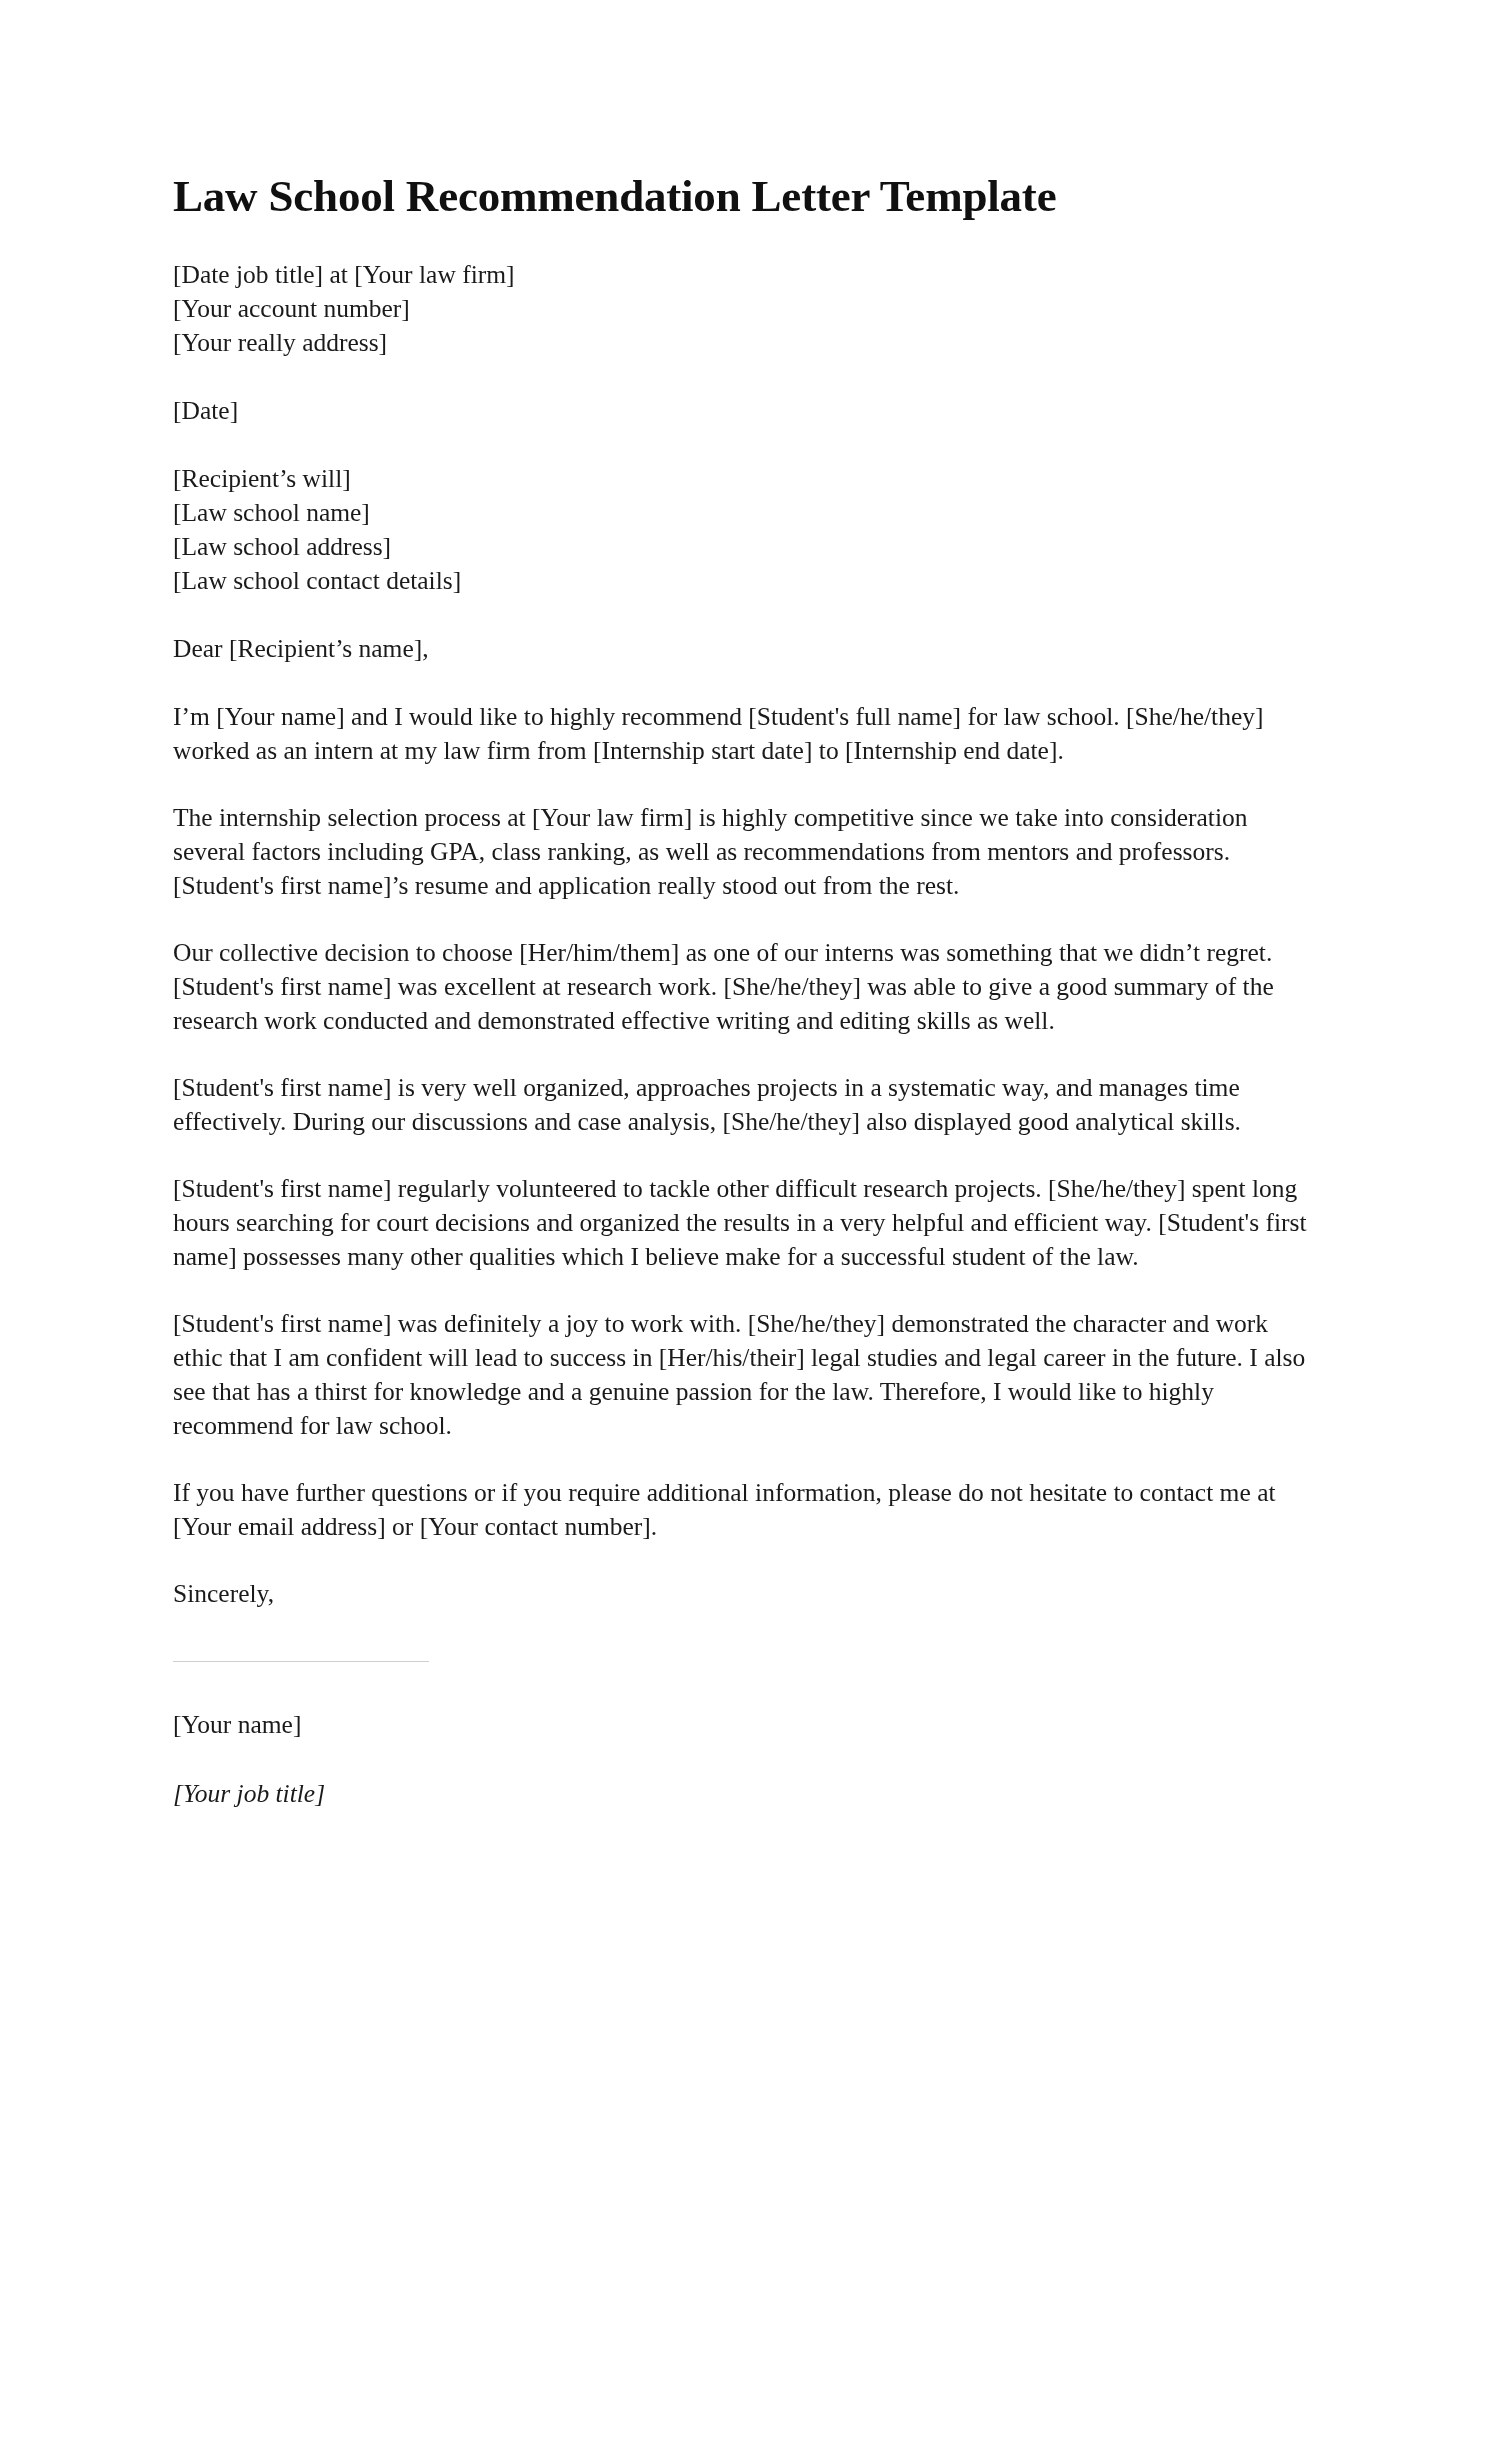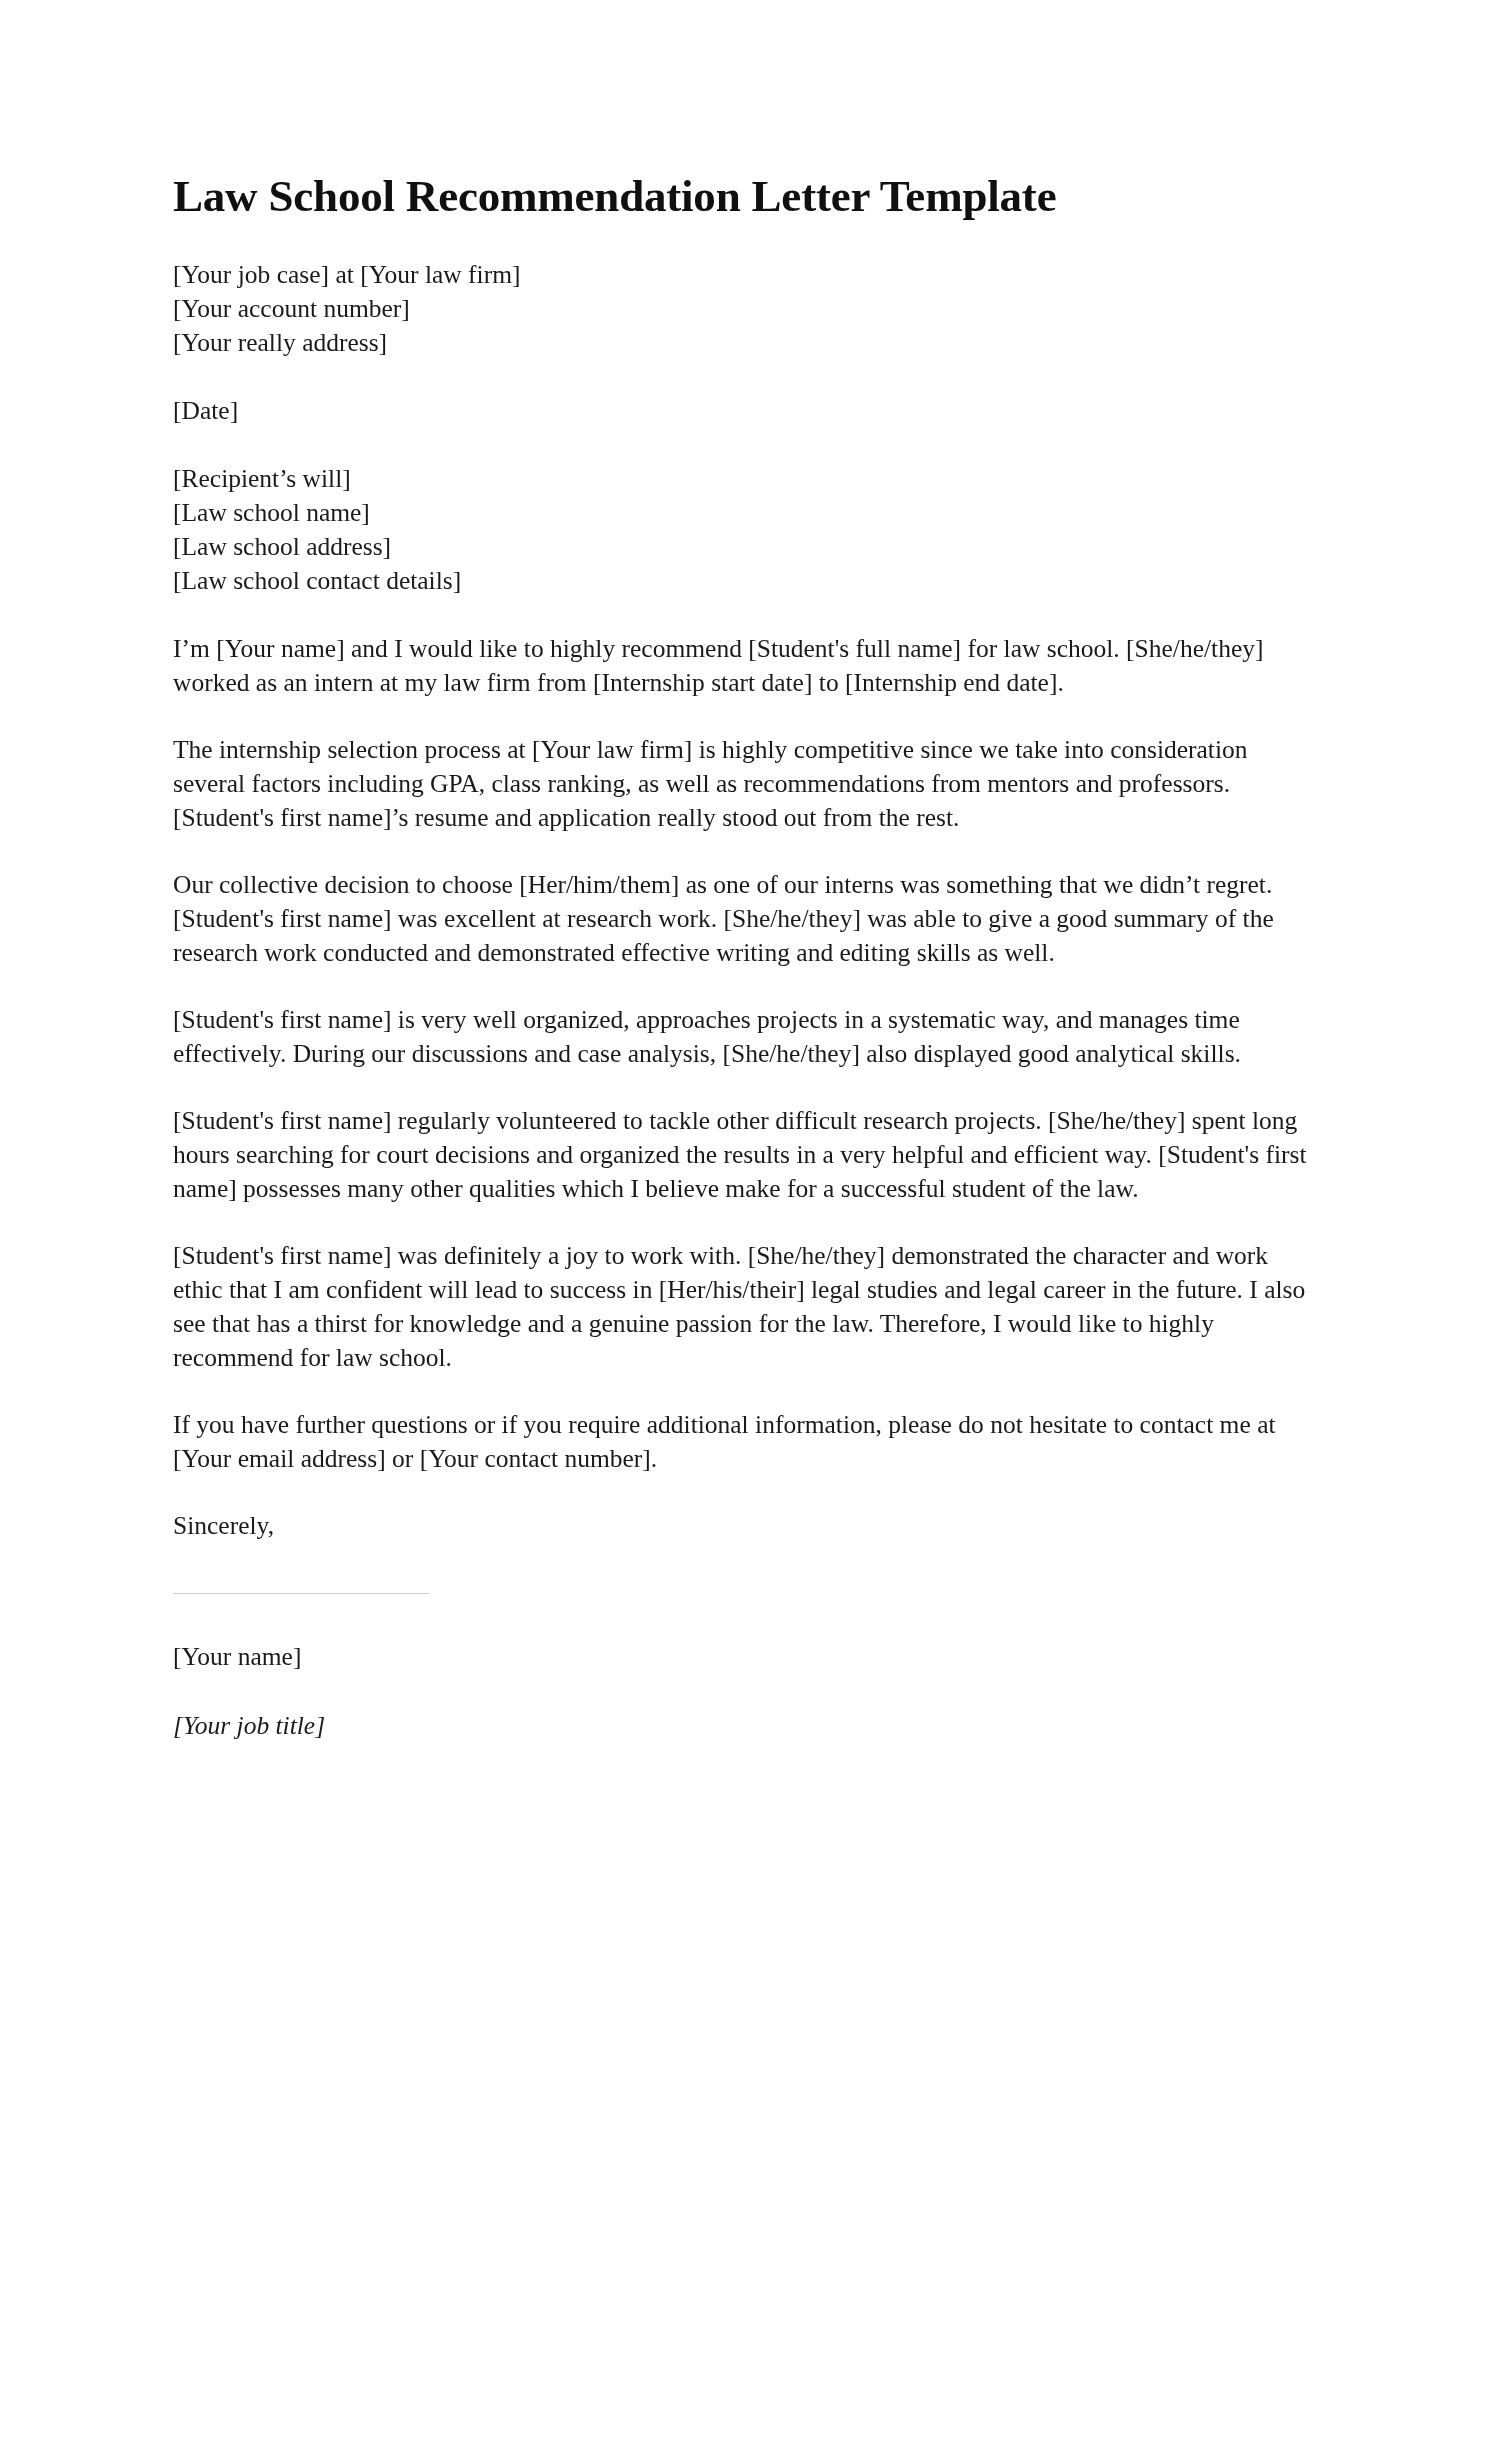--- a/index.html
+++ b/index.html
@@ -85,36 +85,39 @@
 </style>
 </head>
 <body>
 
 <div class="page">
   <div class="doc">
 
     <h1 class="doc-title">Law School Recommendation Letter Template</h1>
 
     <div class="block">
-      <div class="line">[Your job case] at [Your law firm]</div>
+      <div class="line">[Date job title] at [Your law firm]</div>
       <div class="line">[Your account number]</div>
       <div class="line">[Your really address]</div>
     </div>
 
     <div class="block">
       <div class="line">[Date]</div>
     </div>
 
     <div class="block">
       <div class="line">[Recipient’s will]</div>
       <div class="line">[Law school name]</div>
       <div class="line">[Law school address]</div>
       <div class="line">[Law school contact details]</div>
     </div>
 
+    <div class="block">
+      <div class="line">Dear [Recipient’s name],</div>
+    </div>
 
     <p class="para">I’m [Your name] and I would like to highly recommend [Student's full name] for law school. [She/he/they] worked as an intern at my law firm from [Internship start date] to [Internship end date].</p>
     <p class="para">The internship selection process at [Your law firm] is highly competitive since we take into consideration several factors including GPA, class ranking, as well as recommendations from mentors and professors. [Student's first name]’s resume and application really stood out from the rest.</p>
     <p class="para">Our collective decision to choose [Her/him/them] as one of our interns was something that we didn’t regret. [Student's first name] was excellent at research work. [She/he/they] was able to give a good summary of the research work conducted and demonstrated effective writing and editing skills as well.</p>
     <p class="para">[Student's first name] is very well organized, approaches projects in a systematic way, and manages time effectively. During our discussions and case analysis, [She/he/they] also displayed good analytical skills.</p>
     <p class="para">[Student's first name] regularly volunteered to tackle other difficult research projects. [She/he/they] spent long hours searching for court decisions and organized the results in a very helpful and efficient way. [Student's first name] possesses many other qualities which I believe make for a successful student of the law.</p>
     <p class="para">[Student's first name] was definitely a joy to work with. [She/he/they] demonstrated the character and work ethic that I am confident will lead to success in [Her/his/their] legal studies and legal career in the future. I also see that has a thirst for knowledge and a genuine passion for the law. Therefore, I would like to highly recommend for law school.</p>
     <p class="para last-body">If you have further questions or if you require additional information, please do not hesitate to contact me at [Your email address] or [Your contact number].</p>
 
     <div class="signoff">Sincerely,</div>

